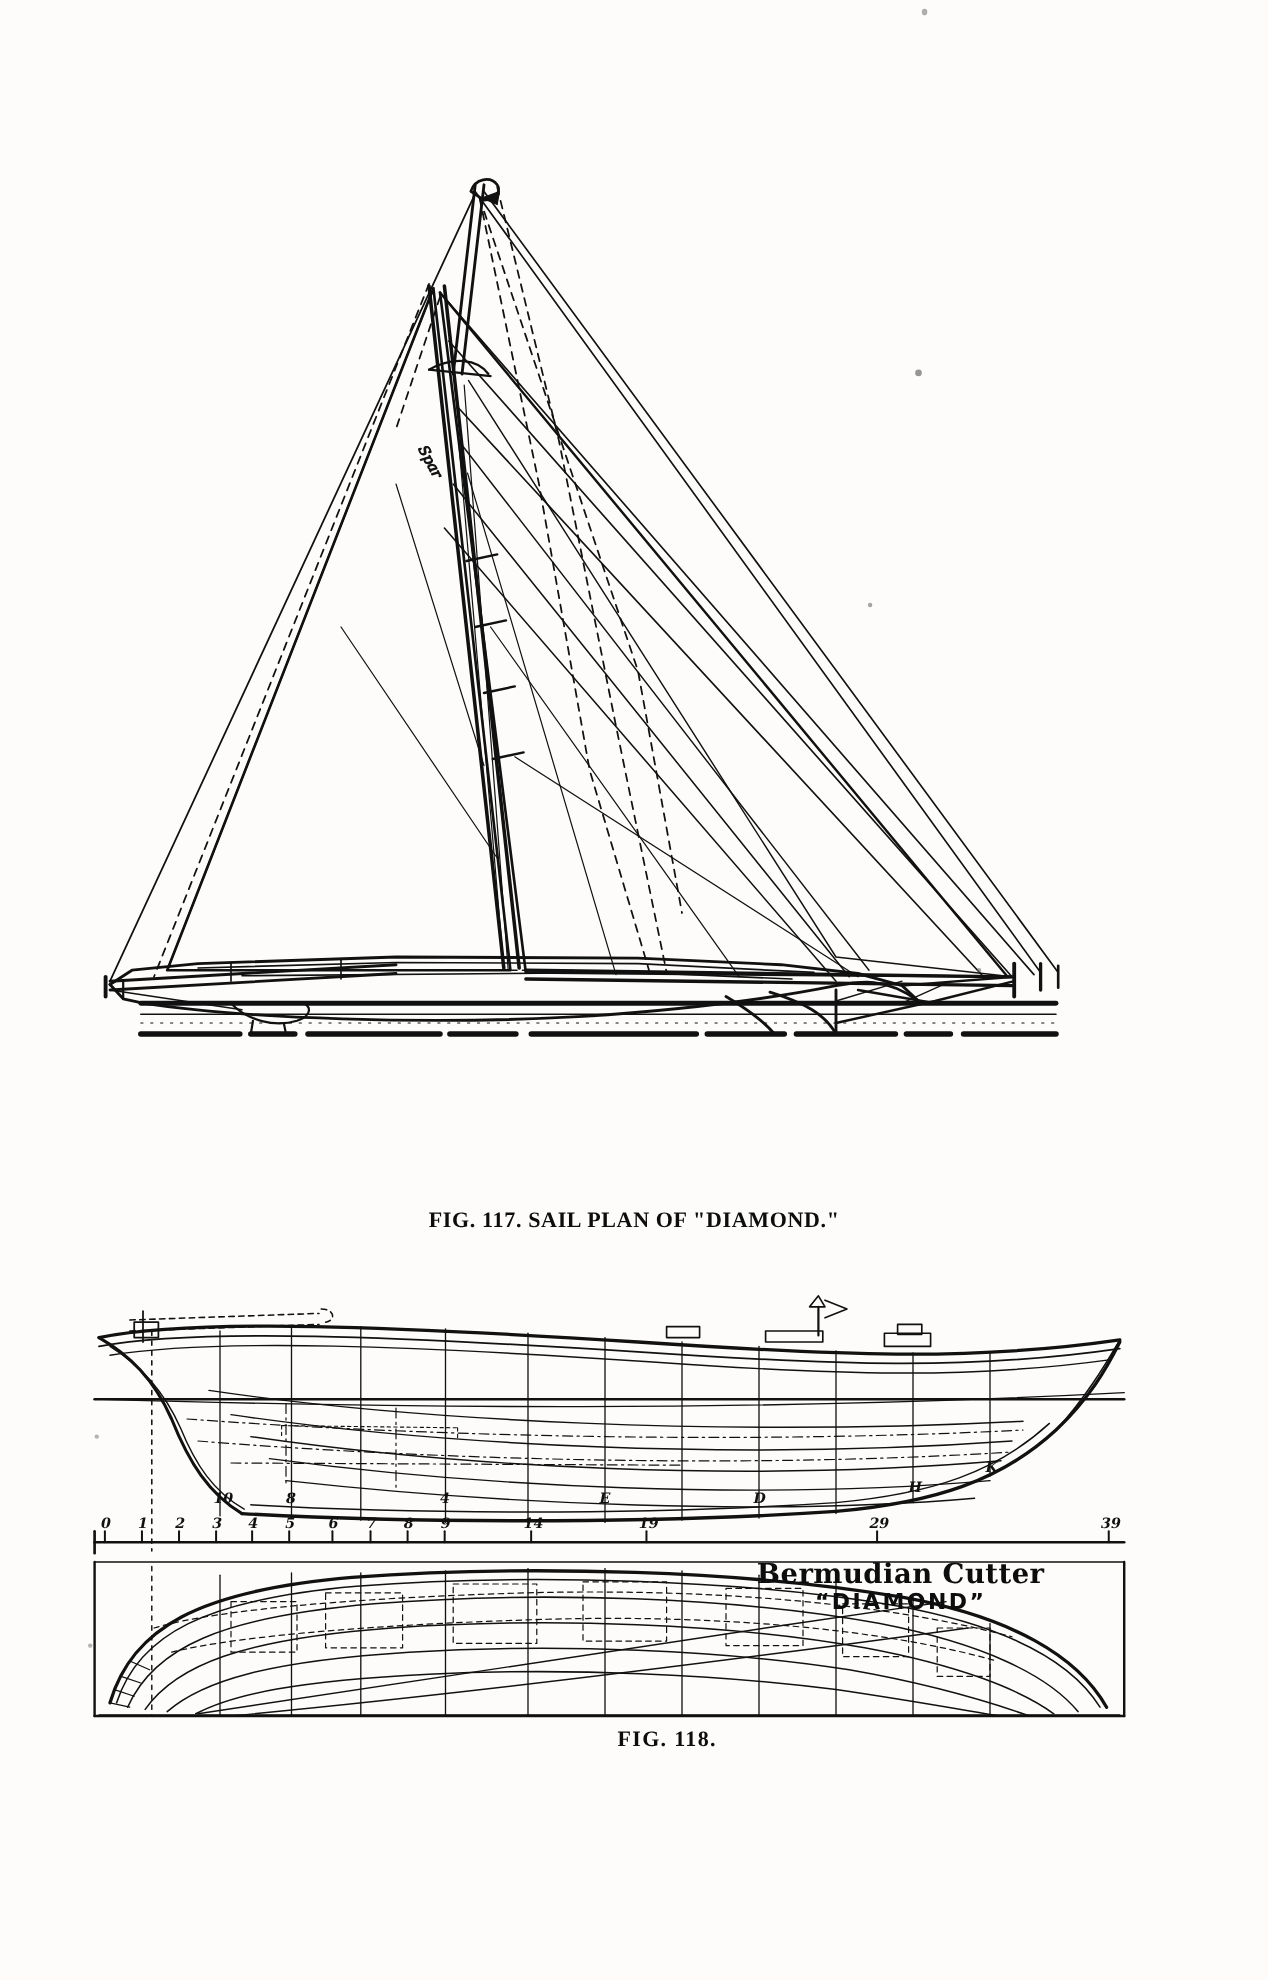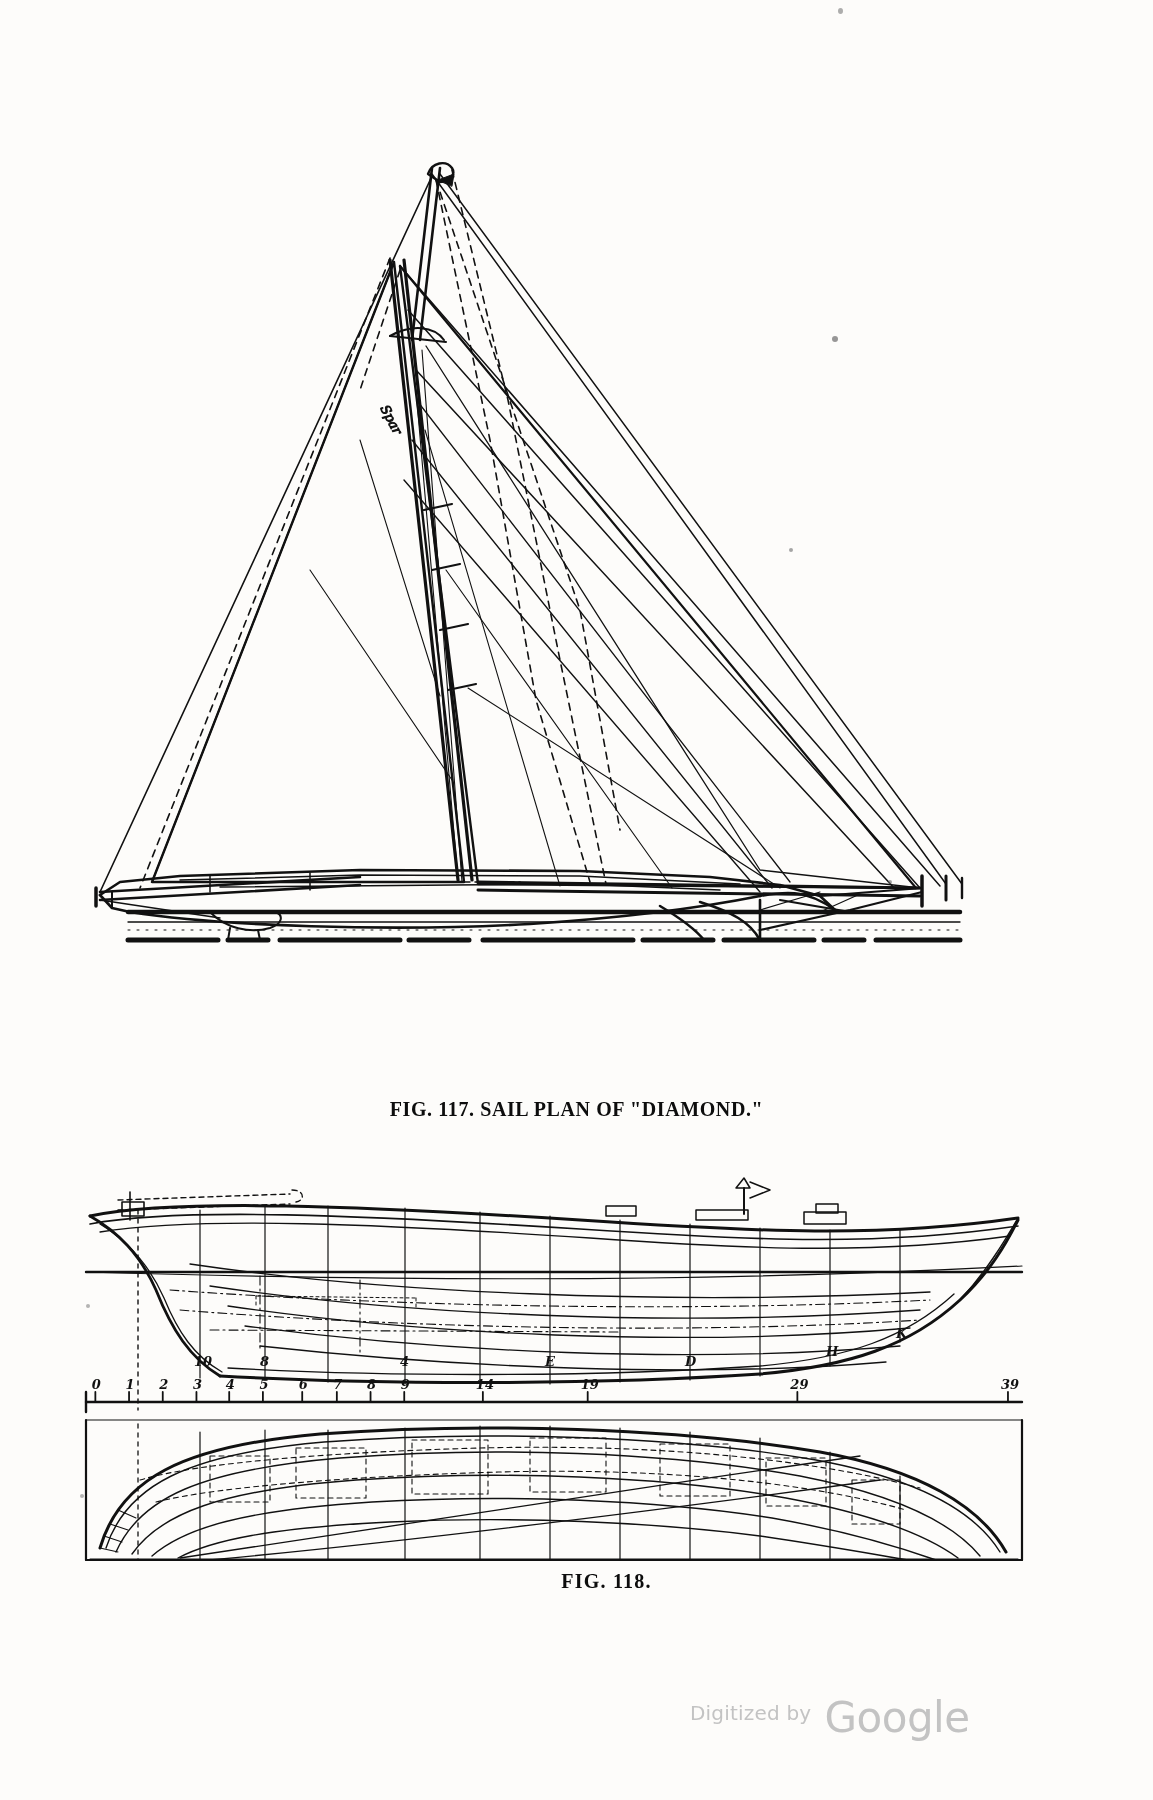--- a/index.html
+++ b/index.html
@@ -387,29 +387,29 @@
             <path d="M150 380 C 340 362, 600 330, 820 300"></path>
           </g>
 
           <line x1="78" y1="244" x2="78" y2="380" stroke-width="1.3" stroke-dasharray="4 5"></line>
         </g>
 
       </g>
     </svg>
   </div>
 
+  <div id="plan-title">
+    <span class="l1">Bermudian Cutter</span>
+    <span class="l2">“DIAMOND”</span>
+  </div>
 
   <div class="caption" id="cap118">
     <span class="sc">FIG. 118.</span>
   </div>
 
-  <div id="watermark">
-    <span class="dig">Digitized by</span>
-    <span class="g">Google</span>
-  </div>
 
   <div class="speck" style="left:838px;top:8px;width:5px;height:6px;opacity:.55;"></div>
   <div class="speck" style="left:832px;top:336px;width:6px;height:6px;opacity:.7;"></div>
   <div class="speck" style="left:789px;top:548px;width:4px;height:4px;opacity:.6;"></div>
   <div class="speck" style="left:888px;top:880px;width:4px;height:4px;opacity:.6;"></div>
   <div class="speck" style="left:86px;top:1304px;width:4px;height:4px;opacity:.5;"></div>
   <div class="speck" style="left:80px;top:1494px;width:4px;height:4px;opacity:.5;"></div>
 
 </div>
 

